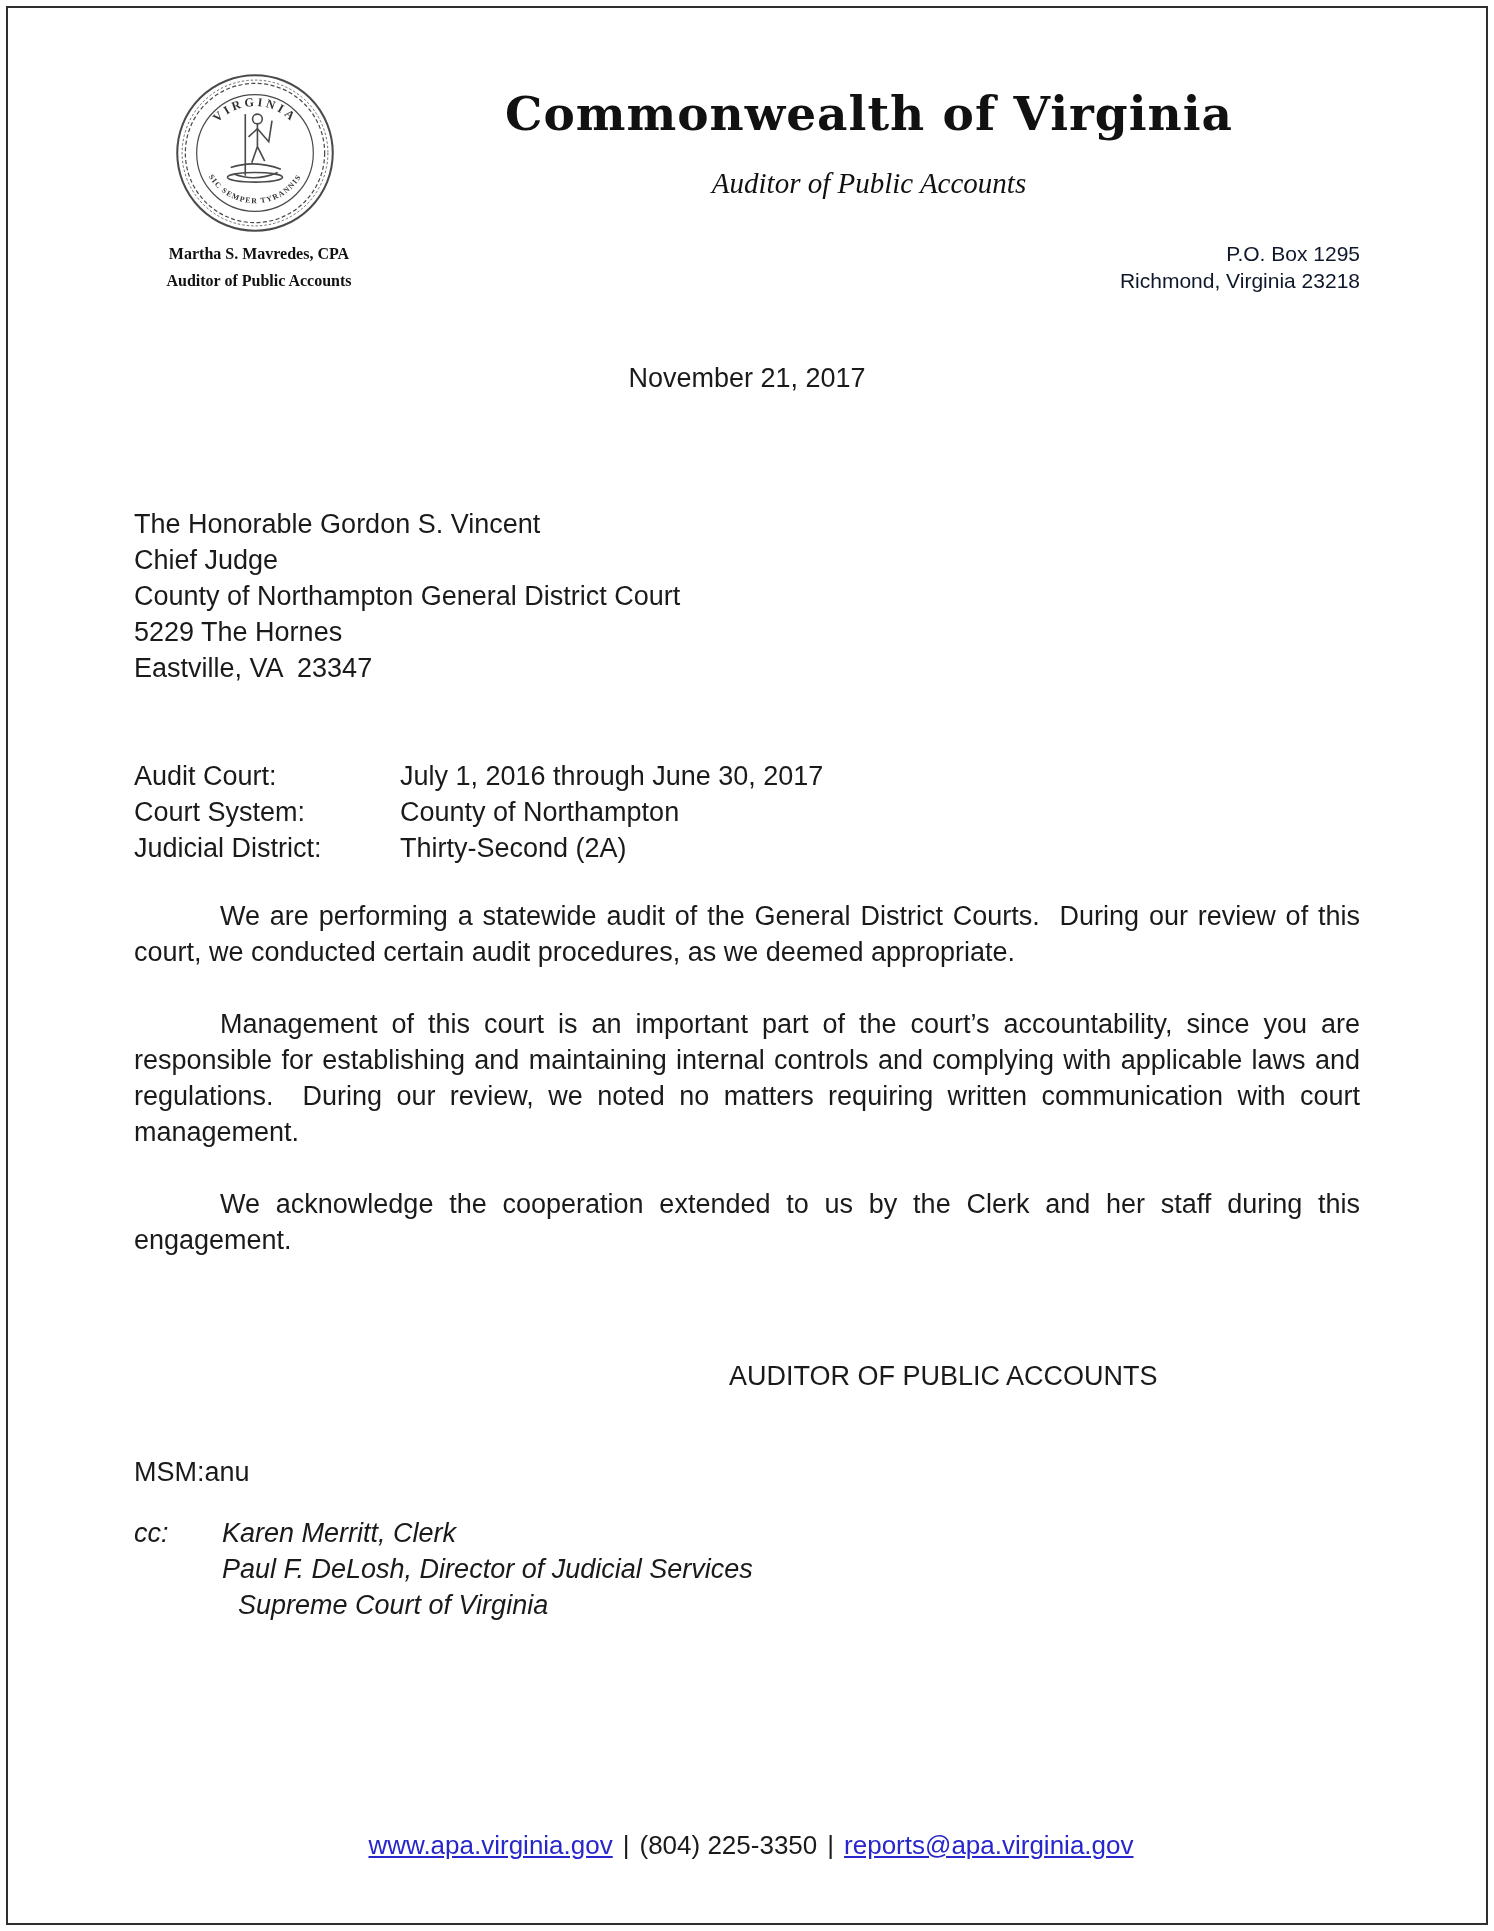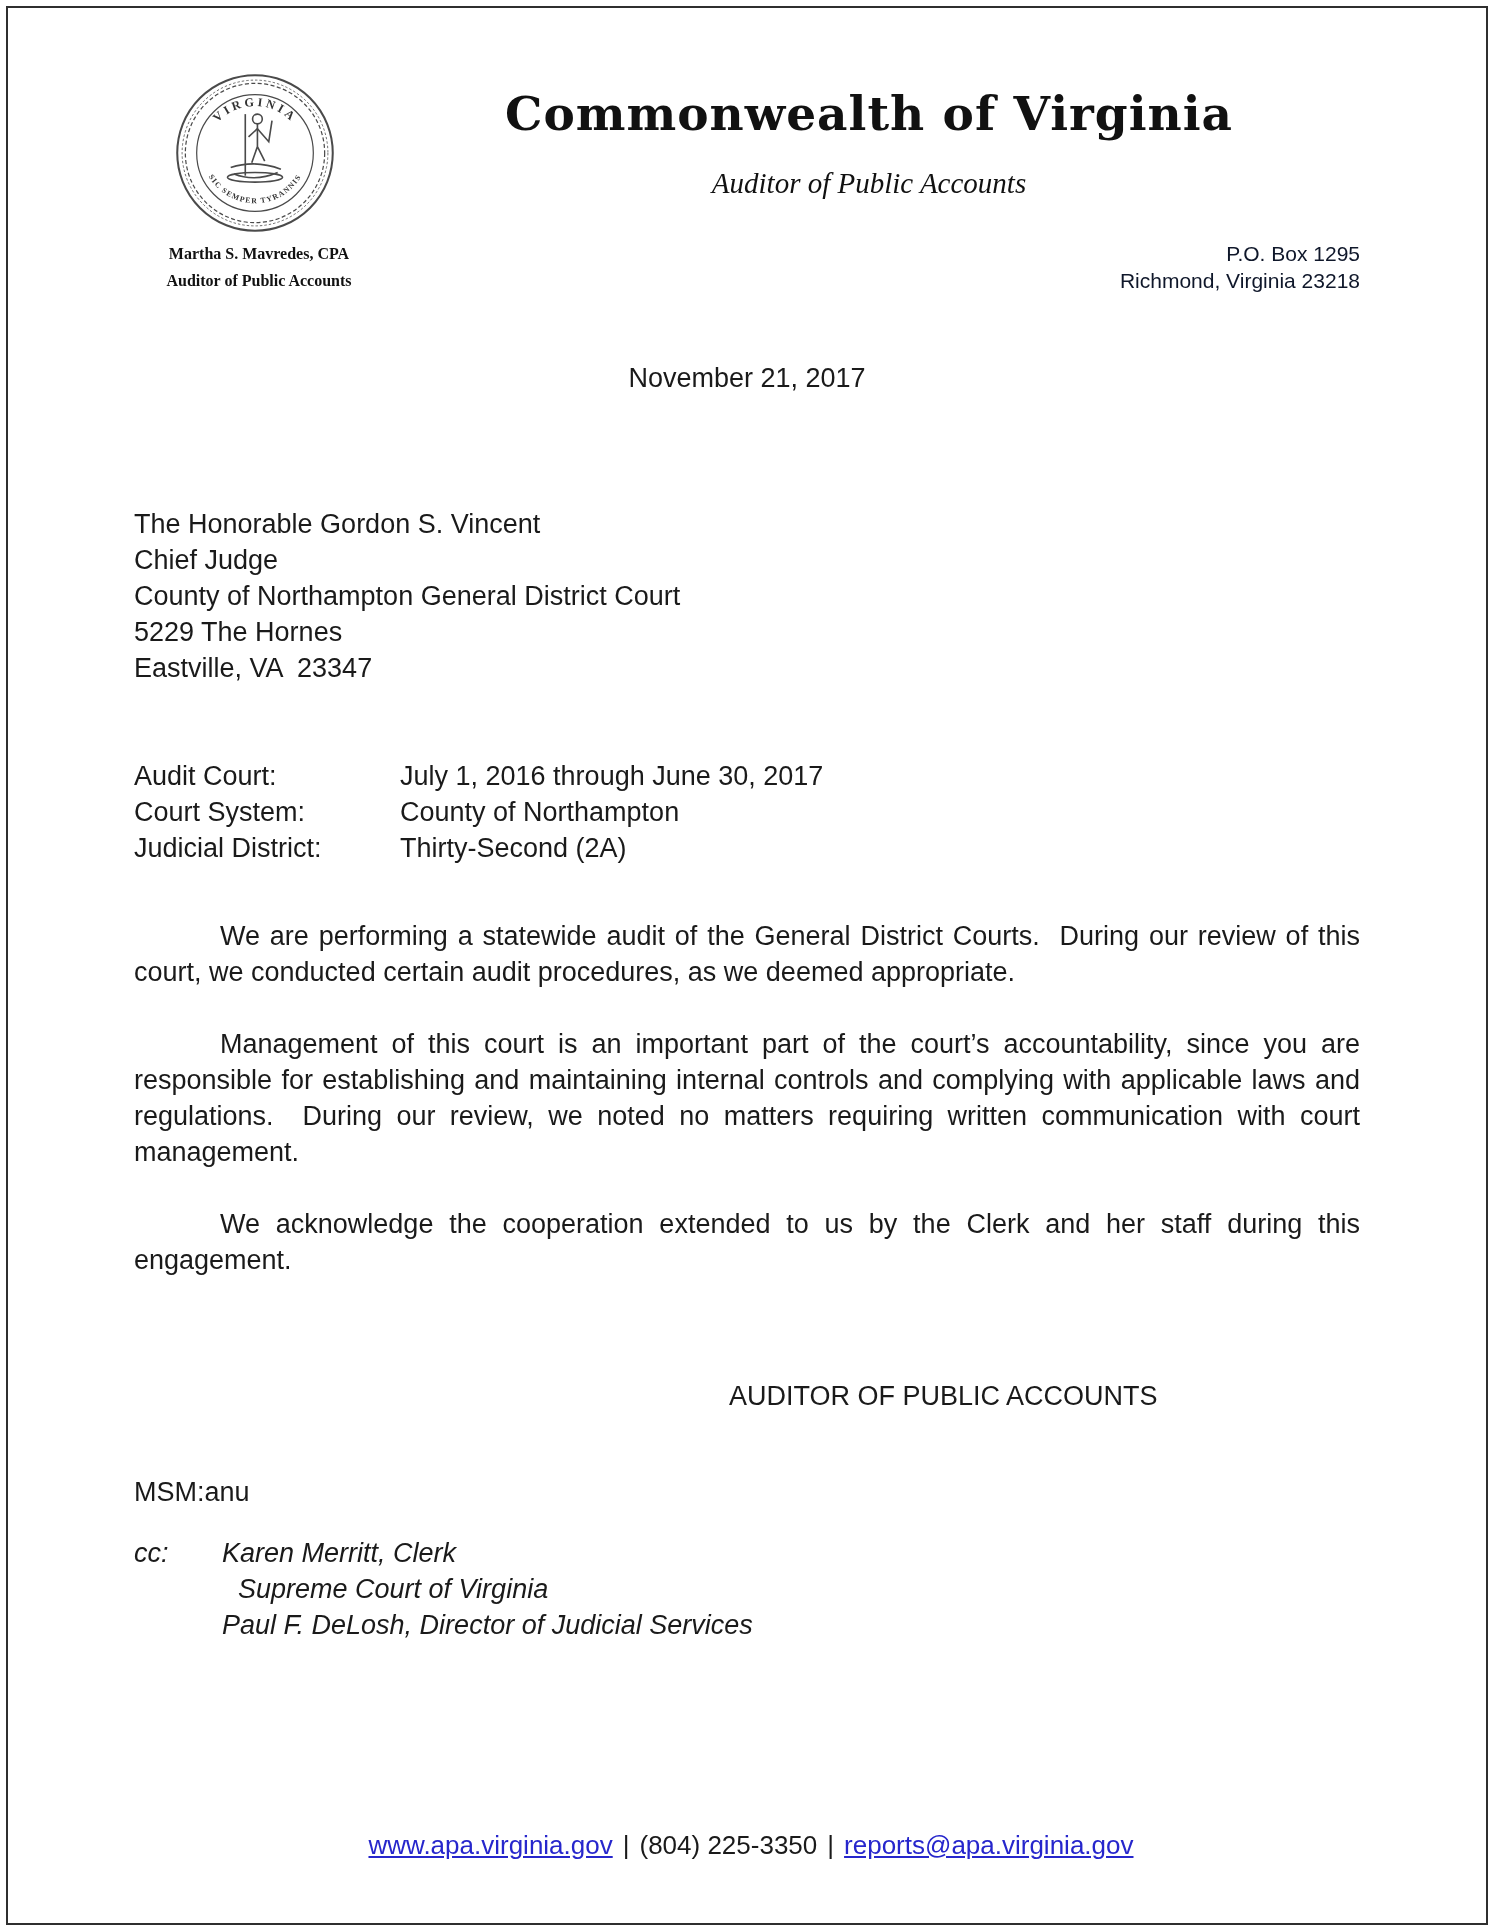--- a/index.html
+++ b/index.html
@@ -63,21 +63,21 @@
     color: #0f172a;
   }
   
   .letter { font-size: 27px; line-height: 36px; }
   .date-line { margin-top: 66px; text-align: center; }
   .recipient { margin-top: 110px; }
   .addr-line, .par { white-space: pre-wrap; }
   .details { margin-top: 72px; }
   .detail-row { display: flex; }
   .detail-label { width: 266px; flex: 0 0 266px; }
-  .paragraphs { margin-top: 52px; }
+  .paragraphs { margin-top: 32px; }
   .par {
     text-indent: 86px;
     text-align: justify;
     margin-top: 36px;
   }
   .par.first { margin-top: 0; }
   .signature-block { margin-top: 100px; margin-left: 595px; }
   .reference-line { margin-top: 60px; }
   .cc-block { margin-top: 25px; display: flex; font-style: italic; }
   .cc-label { width: 88px; flex: 0 0 88px; }
@@ -181,22 +181,22 @@
     </div>
 
     <div class="signature-block">AUDITOR OF PUBLIC ACCOUNTS</div>
 
     <div class="reference-line">MSM:anu</div>
 
     <div class="cc-block">
       <div class="cc-label">cc:</div>
       <div class="cc-names">
         <div class="cc-name">Karen Merritt, Clerk</div>
+        <div class="cc-name">Paul F. DeLosh, Director of Judicial Services</div>
         <div class="cc-name indented">Supreme Court of Virginia</div>
-        <div class="cc-name">Paul F. DeLosh, Director of Judicial Services</div>
       </div>
     </div>
 
   </div>
 </div>
 
 <div class="footer">
   <a href="#">www.apa.virginia.gov</a><span class="sep">|</span><span>(804) 225-3350</span><span class="sep">|</span><a href="#">reports@apa.virginia.gov</a>
 </div>
 

